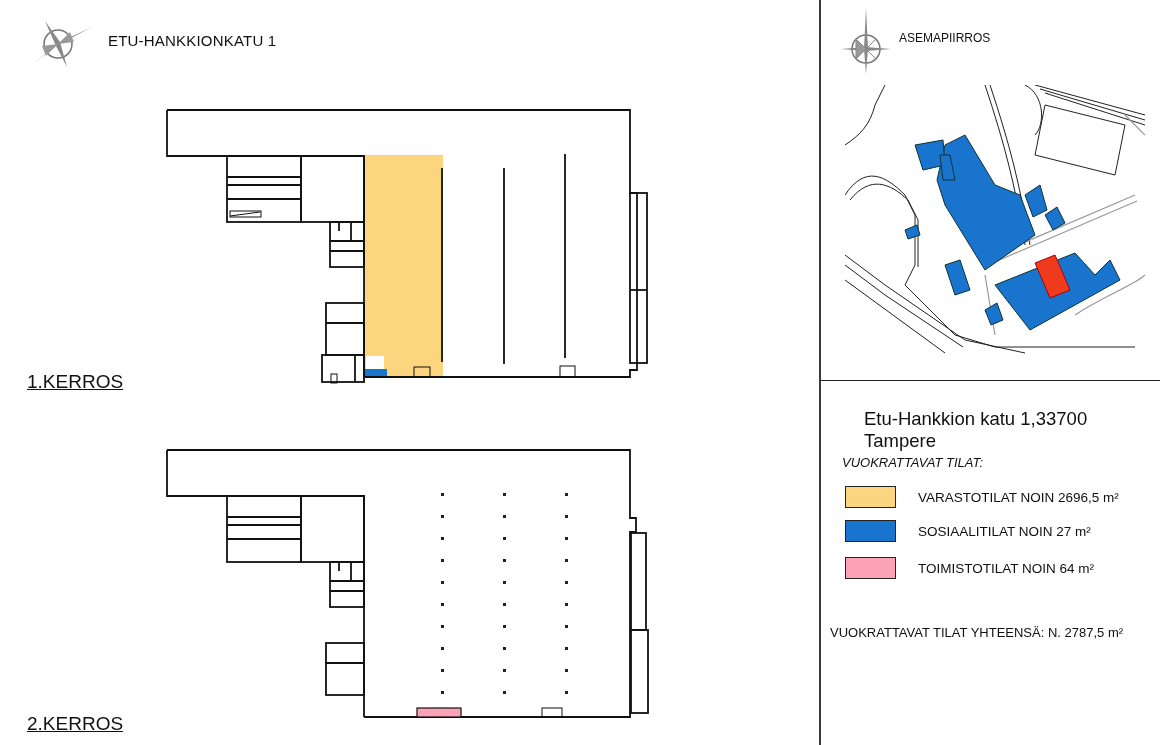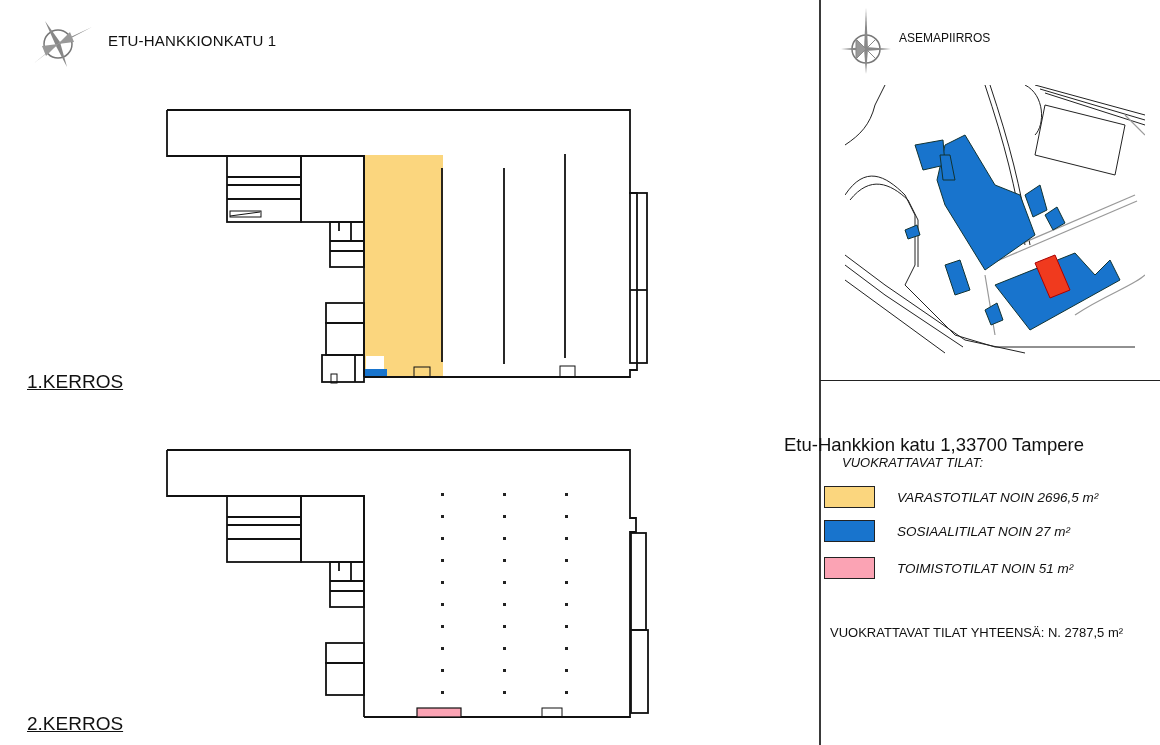--- a/index.html
+++ b/index.html
@@ -5,23 +5,23 @@
   html, body { margin:0; padding:0; background:#ffffff; }
   body { width:1160px; height:745px; position:relative; overflow:hidden; font-family:"Liberation Sans", sans-serif; color:#111; }
   .abs { position:absolute; }
   .title { left:108px; top:32px; font-size:15px; letter-spacing:0.2px; }
   .floor-label { font-size:19px;text-decoration:underline; }
   .fl1 { left:27px; top:371px; }
   .fl2 { left:27px; top:713px; }
   .vdiv { left:819px; top:0; width:2px; height:745px; background:#3a3a3a; }
   .hdiv { left:820px; top:380px; width:340px; height:1px; background:#222; }
   .site-title { left:899px; top:31px; font-size:12px; }
-  .address { left:784px; top:408px; font-size:18.5px;margin-top:26px; }
+  .address { left:864px; top:408px; font-size:18.5px; }
   .legend-title { left:842px; top:455px; font-size:13px;font-style:italic; }
-  .legend-row { left:824px; height:26px; display:flex; align-items:center;font-style:italic; }
+  .legend-row { left:845px; height:26px; display:flex; align-items:center; }
   .swatch { width:51px; height:22px; border:1.5px solid #222; box-sizing:border-box; }
   .legend-label { margin-left:22px; font-size:13.5px; white-space:nowrap; }
   .total { left:830px; top:625px; font-size:13px; white-space:nowrap; }
   svg { position:absolute; }
 </style>
 </head>
 <body>
 
 <svg class="abs" style="left:30px;top:18px" width="66" height="52" viewBox="0 0 66 52">
   <circle cx="28" cy="26" r="14" fill="none" stroke="#777" stroke-width="1.5"></circle>
@@ -188,16 +188,16 @@
 <div class="abs legend-row" style="top:484px">
   <div class="swatch" style="background:#fbd67e"></div>
   <span class="legend-label">VARASTOTILAT NOIN 2696,5 m²</span>
 </div>
 <div class="abs legend-row" style="top:518px">
   <div class="swatch" style="background:#1874cd"></div>
   <span class="legend-label">SOSIAALITILAT NOIN 27 m²</span>
 </div>
 <div class="abs legend-row" style="top:555px">
   <div class="swatch" style="background:#fba3b4"></div>
-  <span class="legend-label">TOIMISTOTILAT NOIN 51 m²</span>
+  <span class="legend-label">TOIMISTOTILAT NOIN 64 m²</span>
 </div>
 
 <div class="abs total">VUOKRATTAVAT TILAT YHTEENSÄ: N. 2787,5 m²</div>
 
 </body></html>

